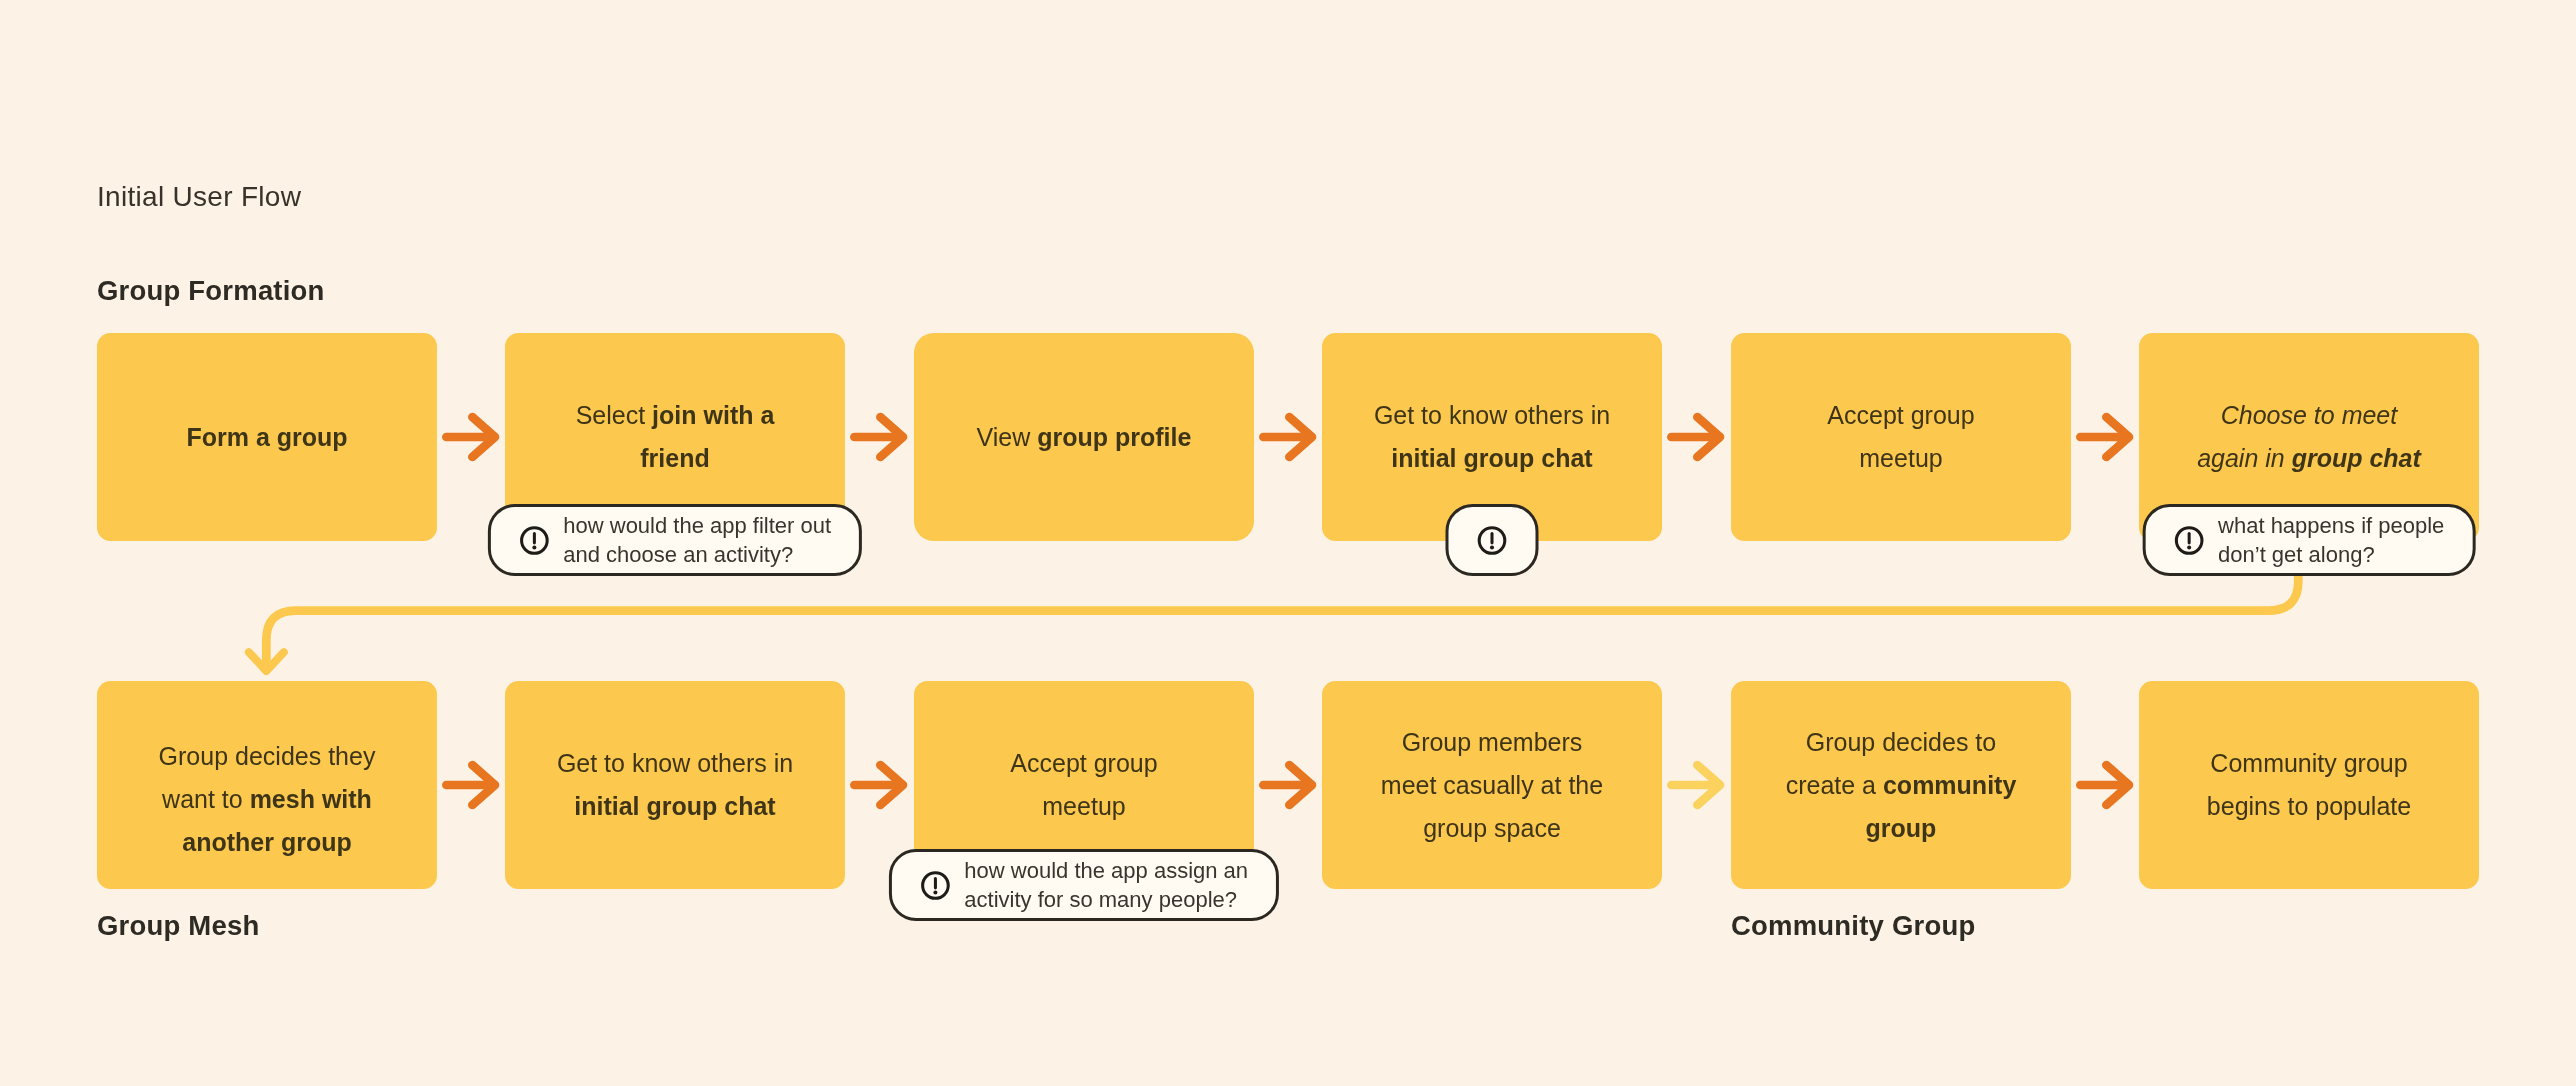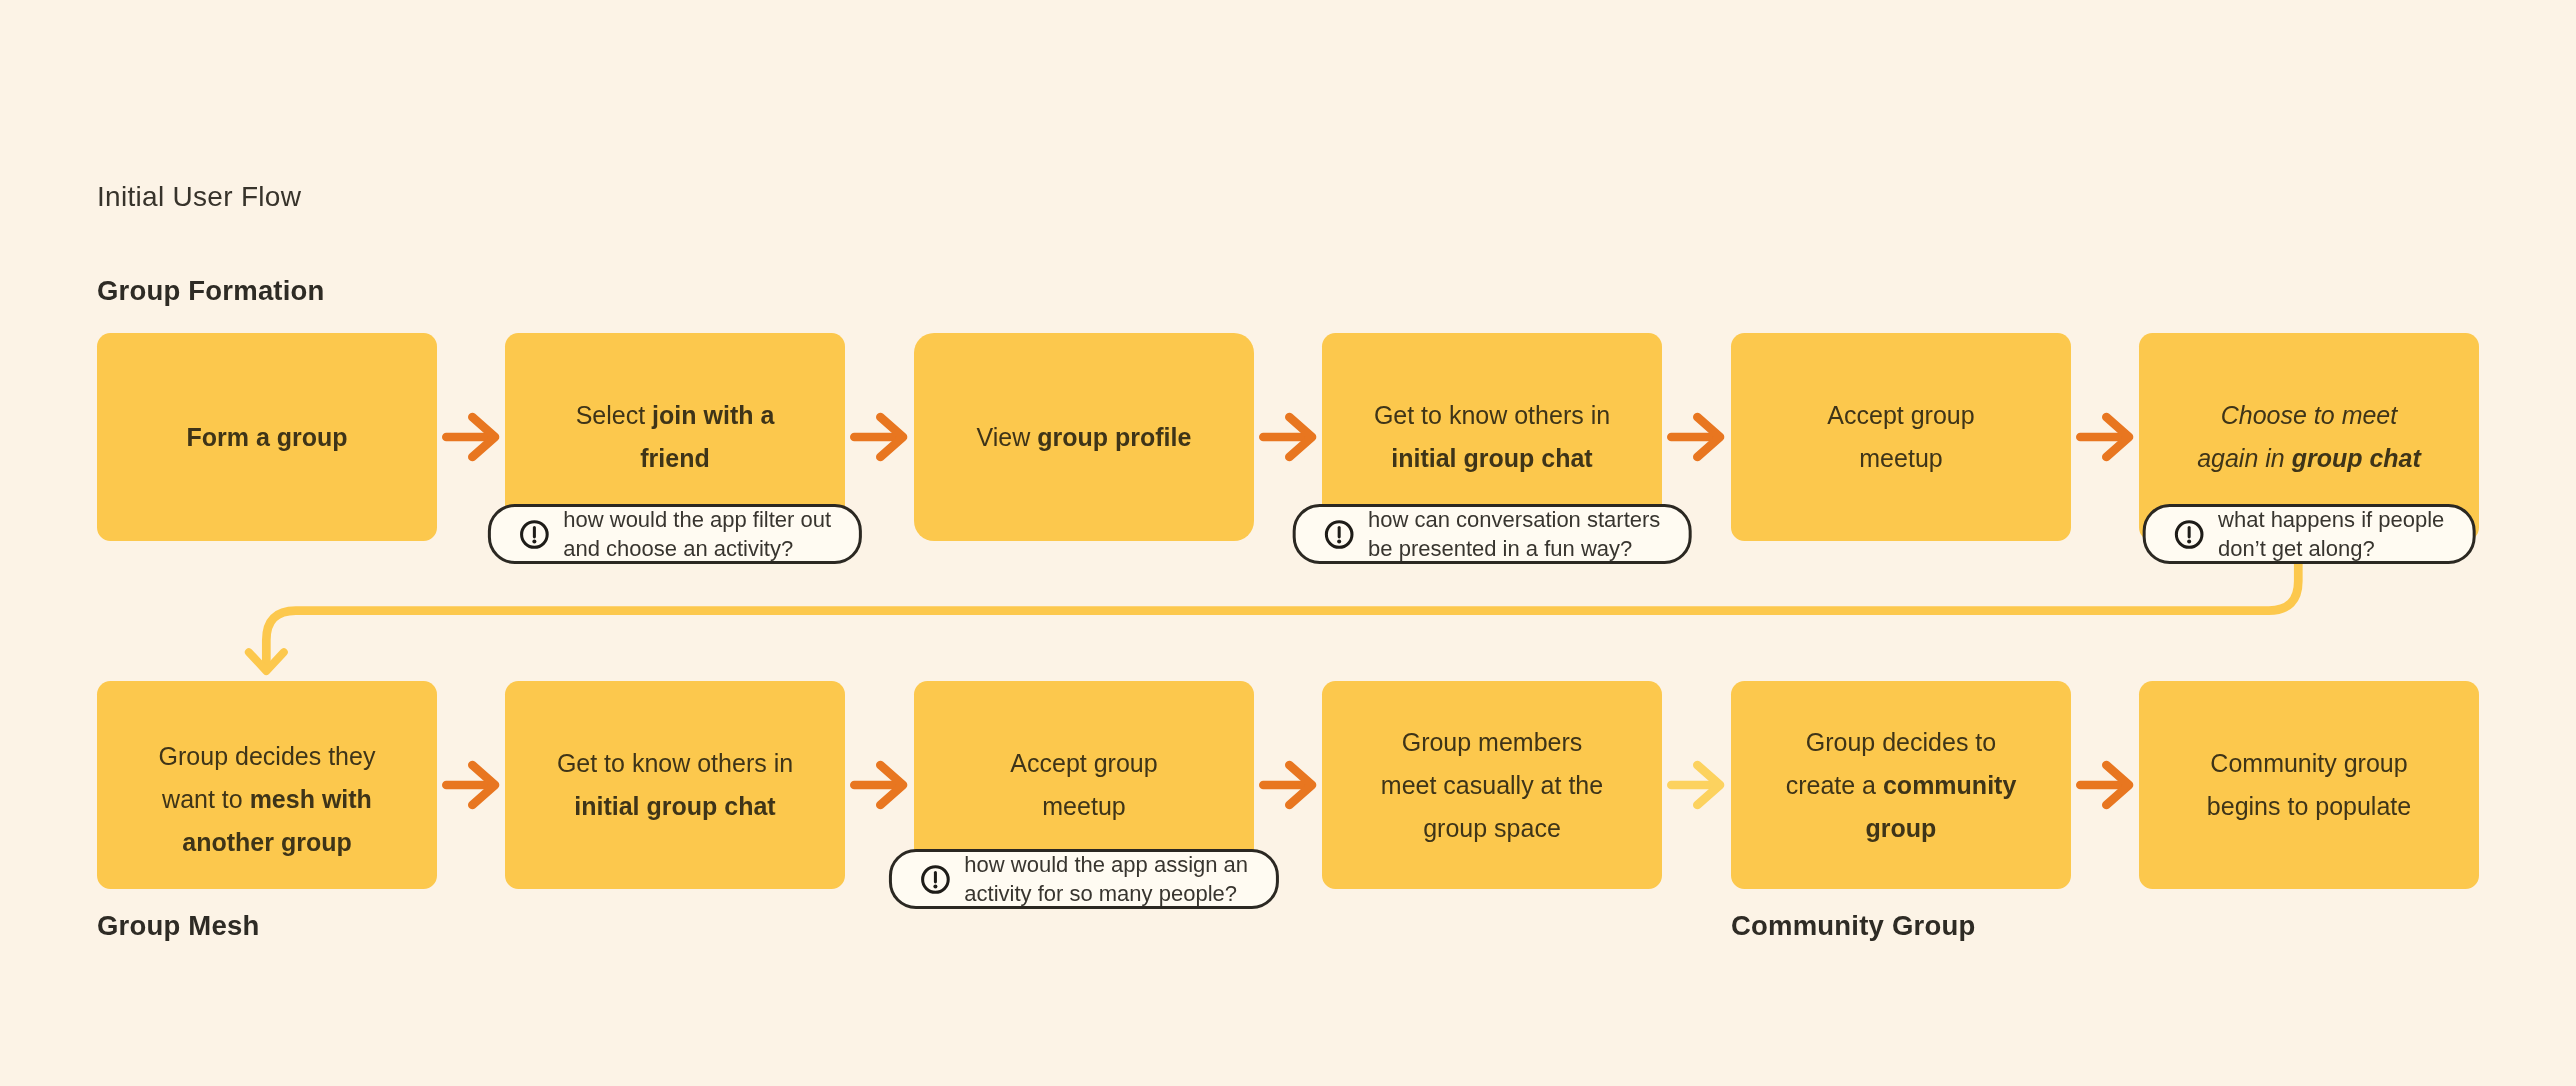--- a/index.html
+++ b/index.html
@@ -31,21 +31,21 @@
     text-align:center;font-weight:400;
   }
   .step-text .line{white-space:nowrap}
   .step-text .b{font-weight:700}
 
   .arrow{position:absolute;width:60px;height:60px;z-index:2;overflow:visible}
 
   .bubble{
     position:absolute;transform:translateX(-50%);
     display:flex;align-items:center;gap:13.4px;
-    height:60px;padding:0 28px;box-sizing:border-box;width:max-content;
+    height:72px;padding:0 28px;box-sizing:border-box;width:max-content;
     background:#FFFBF2;border:3.4px solid #2B2822;border-radius:27px;
     z-index:3;
   }
   .bubble-icon{flex:0 0 auto;width:31px;height:31px}
   .bubble-text{font-size:22px;line-height:29px;color:#38352F}
   .bubble-text .line{white-space:nowrap}
 
   #connector{position:absolute;left:0;top:0;z-index:1;pointer-events:none}
 </style>
 </head>
@@ -97,24 +97,20 @@
           <div class="line"><span class="r">Get to know others in</span></div>
           <div class="line"><span class="b">initial group chat</span></div>
         </div>
       </div>
       <div class="bubble" style="left: 1492px; top: 504px; background: rgb(255, 251, 242); border-color: rgb(43, 40, 34);">
         <svg class="bubble-icon" viewBox="0 0 46 46">
           <circle cx="23" cy="23" r="19" fill="none" stroke="#1E1C18" stroke-width="4.5"></circle>
           <line x1="23" y1="12.5" x2="23" y2="26.5" stroke="#1E1C18" stroke-width="4.5" stroke-linecap="round"></line>
           <circle cx="23" cy="33.5" r="3" fill="#1E1C18"></circle>
         </svg>
-        <div class="bubble-text" style="color: rgb(56, 53, 47);">
-          <div class="line">how can conversation starters</div>
-          <div class="line">be presented in a fun way?</div>
-        </div>
       </div>
       <div class="step" style="left: 1731px; top: 333px; background: rgb(252, 200, 77);">
         <div class="step-text" style="color: rgb(62, 52, 24);">
           <div class="line"><span class="r">Accept group</span></div>
           <div class="line"><span class="r">meetup</span></div>
         </div>
       </div>
       <div class="step" style="left: 2139px; top: 333px; background: rgb(252, 200, 77);">
         <div class="step-text" style="color: rgb(62, 52, 24); font-style: italic;">
           <div class="line"><span class="r">Choose to meet</span></div>

